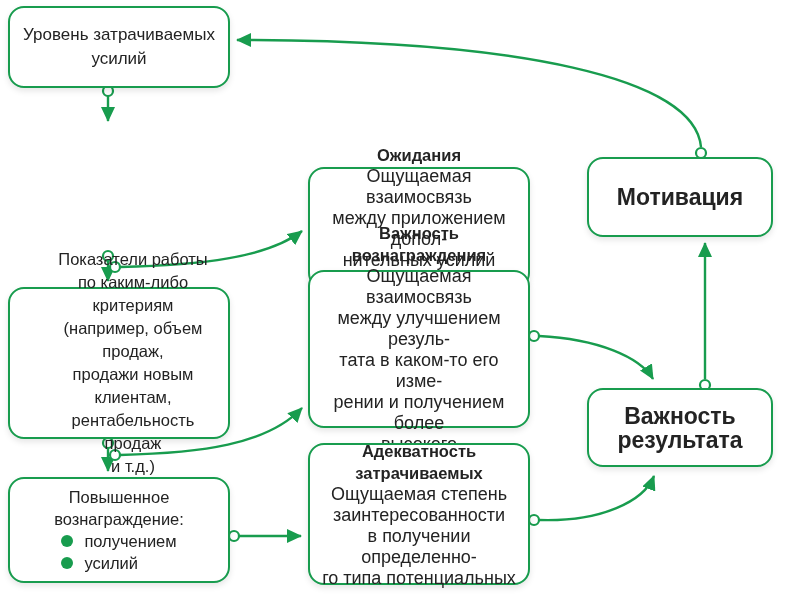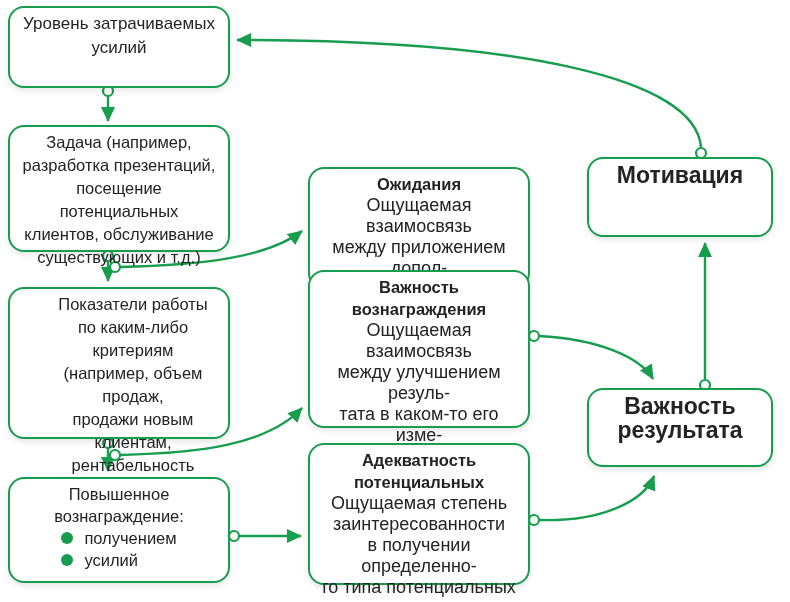--- a/index.html
+++ b/index.html
@@ -7,21 +7,21 @@
   .canvas{
     position:relative; width:790px; height:602px; overflow:hidden;
     background:var(--paper); color:var(--ink);
     font-family:"Liberation Sans","DejaVu Sans",sans-serif;
   }
   .connectors{ position:absolute; left:0; top:0; width:790px; height:602px; pointer-events:none; }
   .box{
     position:absolute; box-sizing:border-box;
     border:2.5px solid var(--green); border-radius:16px; background:#fff;
     box-shadow:0 3px 6px rgba(0,0,0,.10);
-    display:flex; flex-direction:column; justify-content:flex-start; align-items:center;
+    display:flex; flex-direction:column; justify-content:center; align-items:center;
     text-align:center; padding:4px 6px;
   }
   .t{ white-space:pre-line; }
   .plain{ font-size:16.5px; line-height:23px; }
   .boxA{ left:8px;  top:6px;   width:222px; height:82px;  font-size:17px; line-height:24px; }
   .boxB{ left:8px;  top:125px; width:222px; height:127px; }
   .boxC{ left:8px;  top:287px; width:222px; height:152px;padding-left:34px; }
   .boxD{ left:8px;  top:477px; width:222px; height:106px; font-size:16.5px; line-height:22px; }
   .boxE{ left:308px; top:130px; width:222px; height:122px;margin-top:37px; }
   .boxF{ left:308px; top:270px; width:222px; height:158px; }
@@ -70,27 +70,20 @@
       <circle cx="705" cy="385" r="5"></circle>
       <circle cx="701" cy="153" r="5"></circle>
     </g>
   </svg>
 
   <div class="box boxA">
     <div class="t">Уровень затрачиваемых
 усилий</div>
   </div>
 
-  <div class="box boxB plain">
-    <div class="t">Задача (например,
-разработка презентаций,
-посещение потенциальных
-клиентов, обслуживание
-существующих и т.д.)</div>
-  </div>
 
   <div class="box boxC plain">
     <div class="t">Показатели работы
 по каким-либо критериям
 (например, объем продаж,
 продажи новым клиентам,
 рентабельность продаж
 и т.д.)</div>
   </div>
 
@@ -122,21 +115,21 @@
 вознаграждения</div>
     <div class="body">Ощущаемая взаимосвязь
 между улучшением резуль-
 тата в каком-то его изме-
 рении и получением более
 высокого вознаграждения</div>
   </div>
 
   <div class="box boxG mid">
     <div class="title">Адекватность
-потенциальных</div>
+затрачиваемых</div>
     <div class="body">Ощущаемая степень
 заинтересованности
 в получении определенно-
 го типа потенциальных</div>
   </div>
 
   <div class="box boxH">
     <div class="big">Мотивация</div>
   </div>
 

